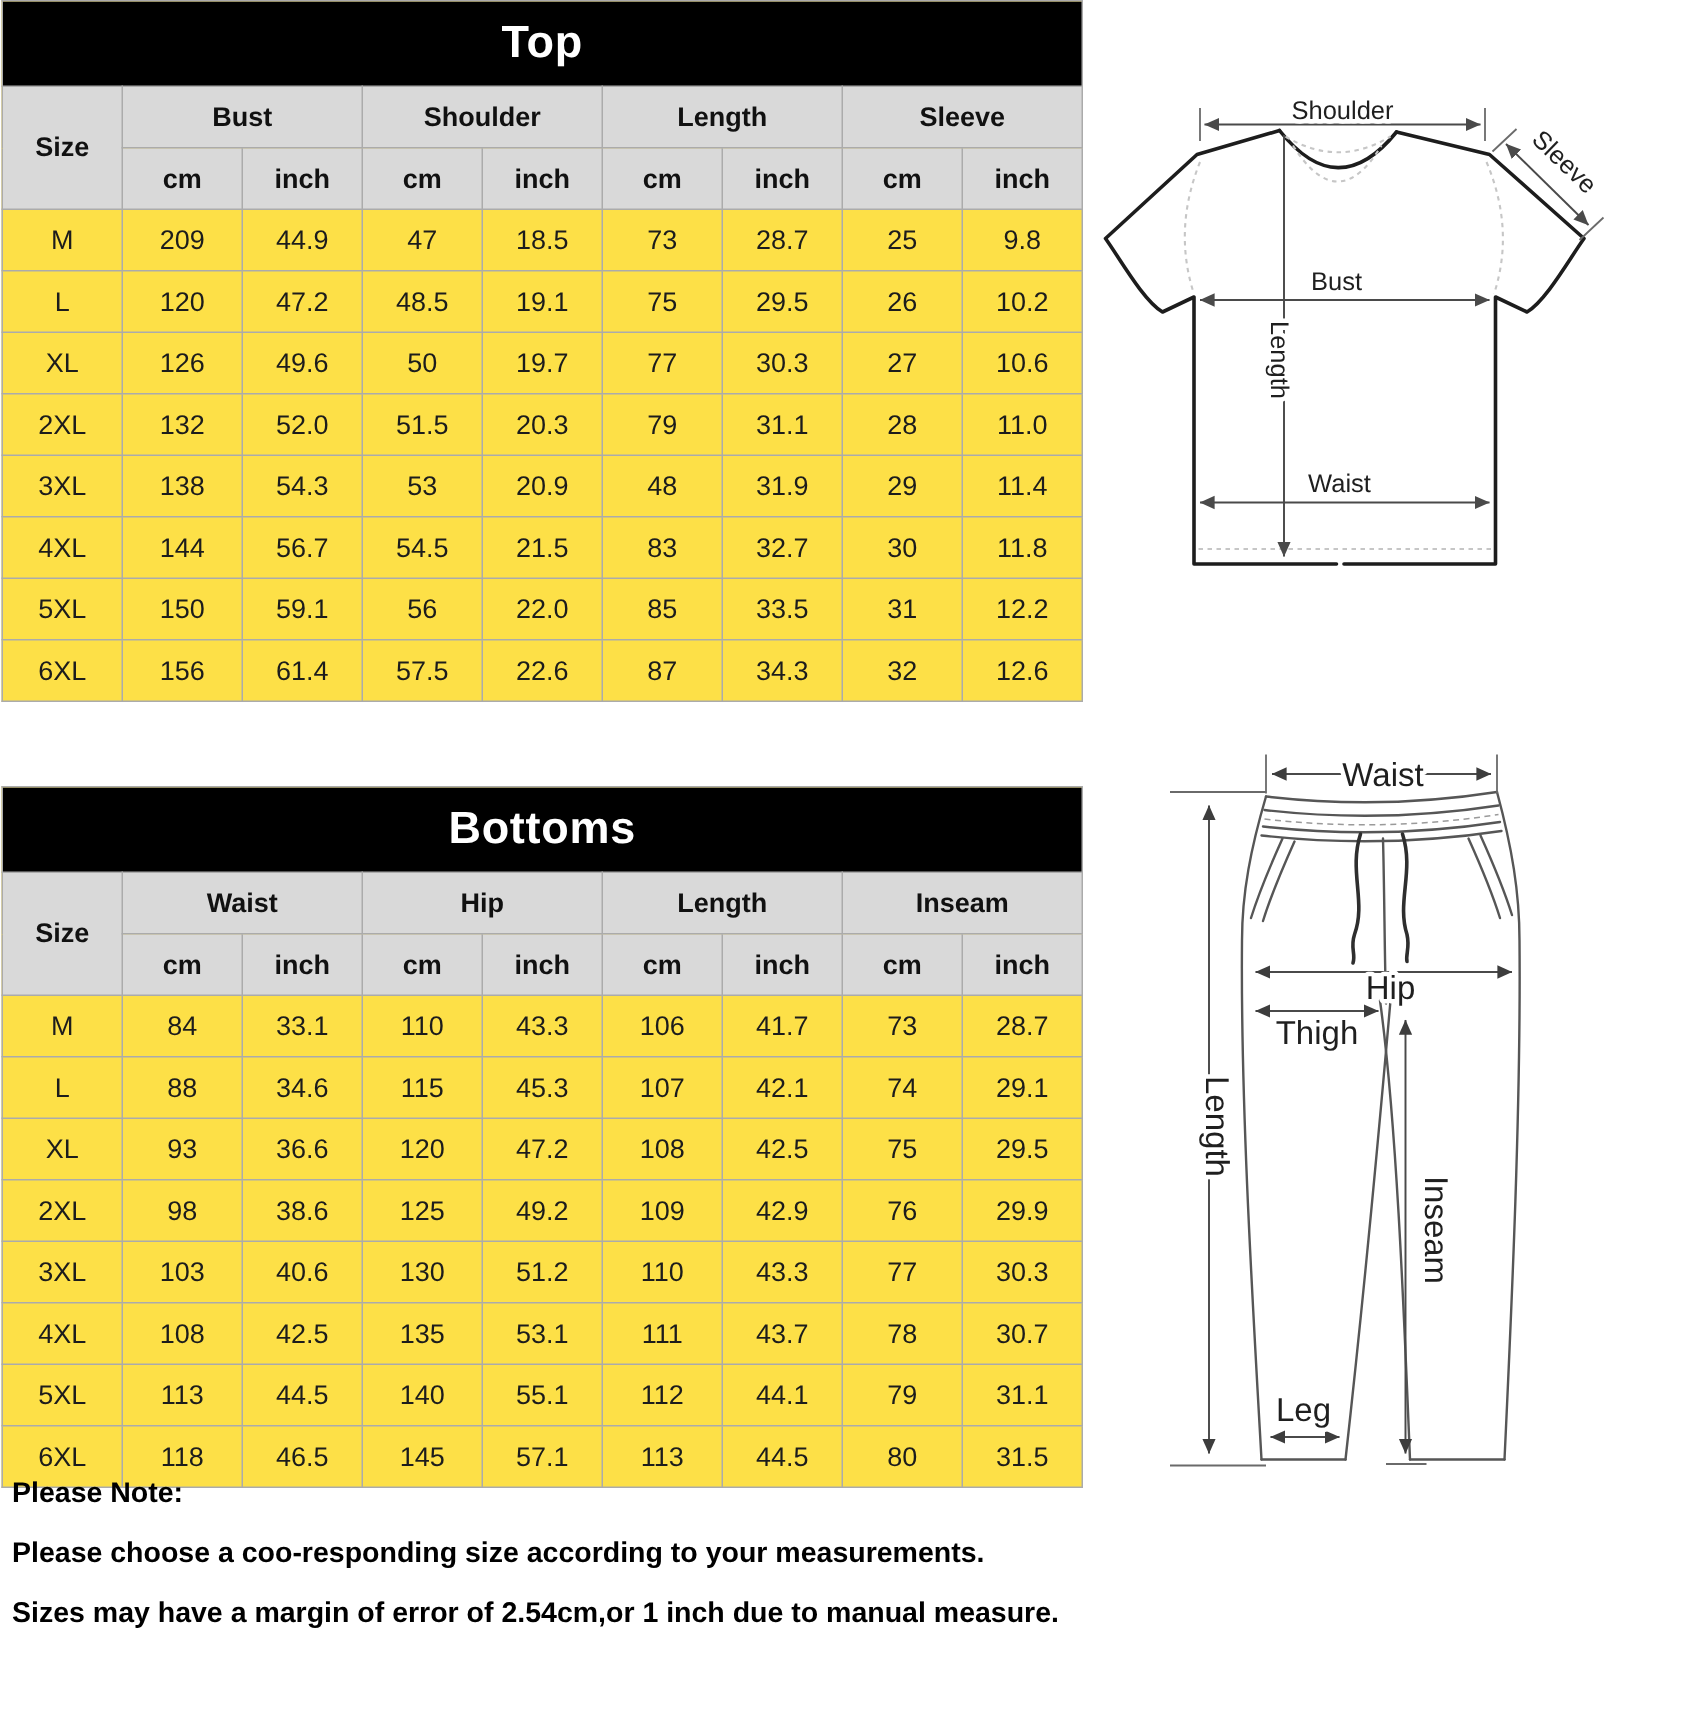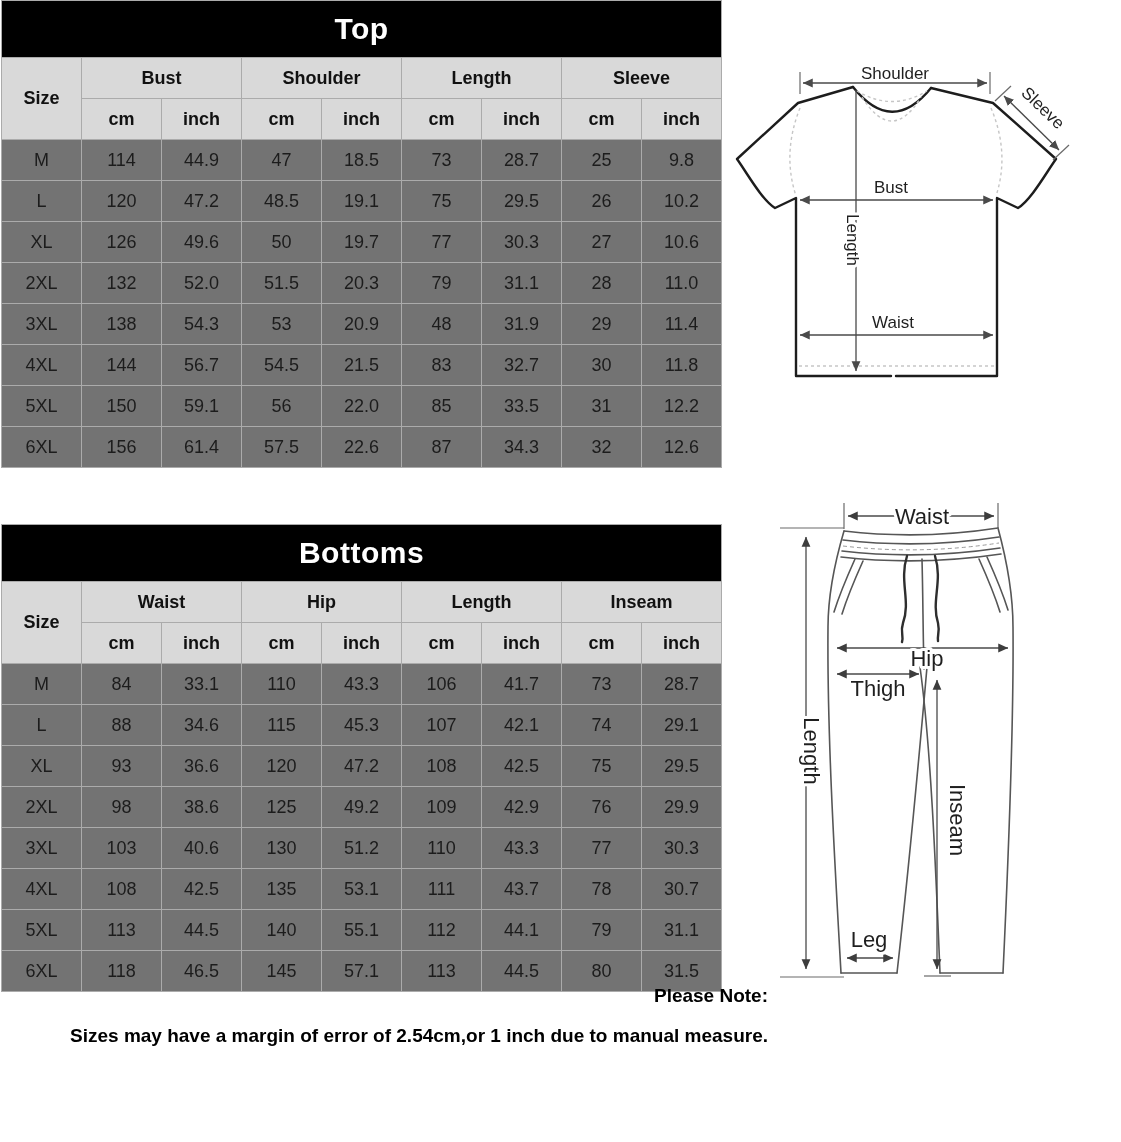--- a/index.html
+++ b/index.html
@@ -1,20 +1,20 @@
 <!DOCTYPE html>
 <html><head>
 <meta charset="utf-8">
 <style>
   html,body { margin:0; padding:0; background:#ffffff; }
   .page {
     position:relative; width:1121px; height:1142px; background:#ffffff;
     font-family:"Liberation Sans", sans-serif; overflow:hidden;
   }
-  table.size-table { position:absolute; border-collapse:collapse; table-layout:fixed; background:#737373; }
+  table.size-table { position:absolute; border-collapse:collapse; table-layout:fixed; background:#fde047; }
   .size-table col { width:80px; }
   .size-table th, .size-table td {
     border:1px solid #ababab; padding:0; text-align:center; vertical-align:middle;
   }
   .title-cell {
     background:#000000; color:#ffffff; font-size:30px; font-weight:700;
     height:56px; border:1px solid #000; letter-spacing:.5px;
   }
   .size-head, .group-cell, .unit-cell {
     background:#d9d9d9; color:#111; font-weight:700; font-size:18px;
@@ -36,21 +36,21 @@
   .mline    { fill:none; stroke:#4a4a4a; stroke-width:1.3; }
   .tick     { fill:none; stroke:#6a6a6a; stroke-width:1.2; }
   text.lbl  {
     font-family:"Liberation Sans", sans-serif; fill:#1f1f1f;
     paint-order:stroke; stroke:#ffffff; stroke-width:6px; stroke-linejoin:round;
   }
   .lbl-s { font-size:17px; }
   .lbl-p { font-size:22px; }
 
   .notes { position:absolute; left:8px; top:984px; width:760px; }
-  .notes p { margin:0 0 17px 0; font-size:19px; line-height:23px; font-weight:700; color:#000;text-align:right; }
+  .notes p { margin:0 0 17px 0; font-size:19px; line-height:23px; font-weight:700; color:#000; }
 </style>
 </head>
 <body>
 
 <div class="page">
 
   <table class="size-table" id="top-table">
     <colgroup>
         <col>
         <col>
@@ -81,21 +81,21 @@
         <th class="unit-cell">cm</th>
         <th class="unit-cell">inch</th>
         <th class="unit-cell">cm</th>
         <th class="unit-cell">inch</th>
       </tr>
     </thead>
     <tbody>
 
         <tr>
           <td>M</td>
-          <td>114</td>
+          <td>209</td>
           <td>44.9</td>
           <td>47</td>
           <td>18.5</td>
           <td>73</td>
           <td>28.7</td>
           <td>25</td>
           <td>9.8</td>
         </tr>
 
         <tr>
@@ -406,19 +406,20 @@
     <path class="mline" marker-start="url(#ah2)" marker-end="url(#ah2)" d="M197,185 L197,474"></path>
     <text class="lbl lbl-p" text-anchor="middle" transform="rotate(90 210 325)" x="210" y="325">Inseam</text>
 
     <path class="mline" marker-start="url(#ah2)" marker-end="url(#ah2)" d="M107,463 L153,463"></path>
     <text class="lbl lbl-p" x="129" y="452" text-anchor="middle">Leg</text>
   </svg>
 
   <div class="notes">
     <p>Please Note:</p>
 
+      <p>Please choose a coo-responding size according to your measurements.</p>
 
 
       <p>Sizes may have a margin of error of 2.54cm,or 1 inch due to manual measure.</p>
 
   </div>
 
 </div>
 
 </body></html>

